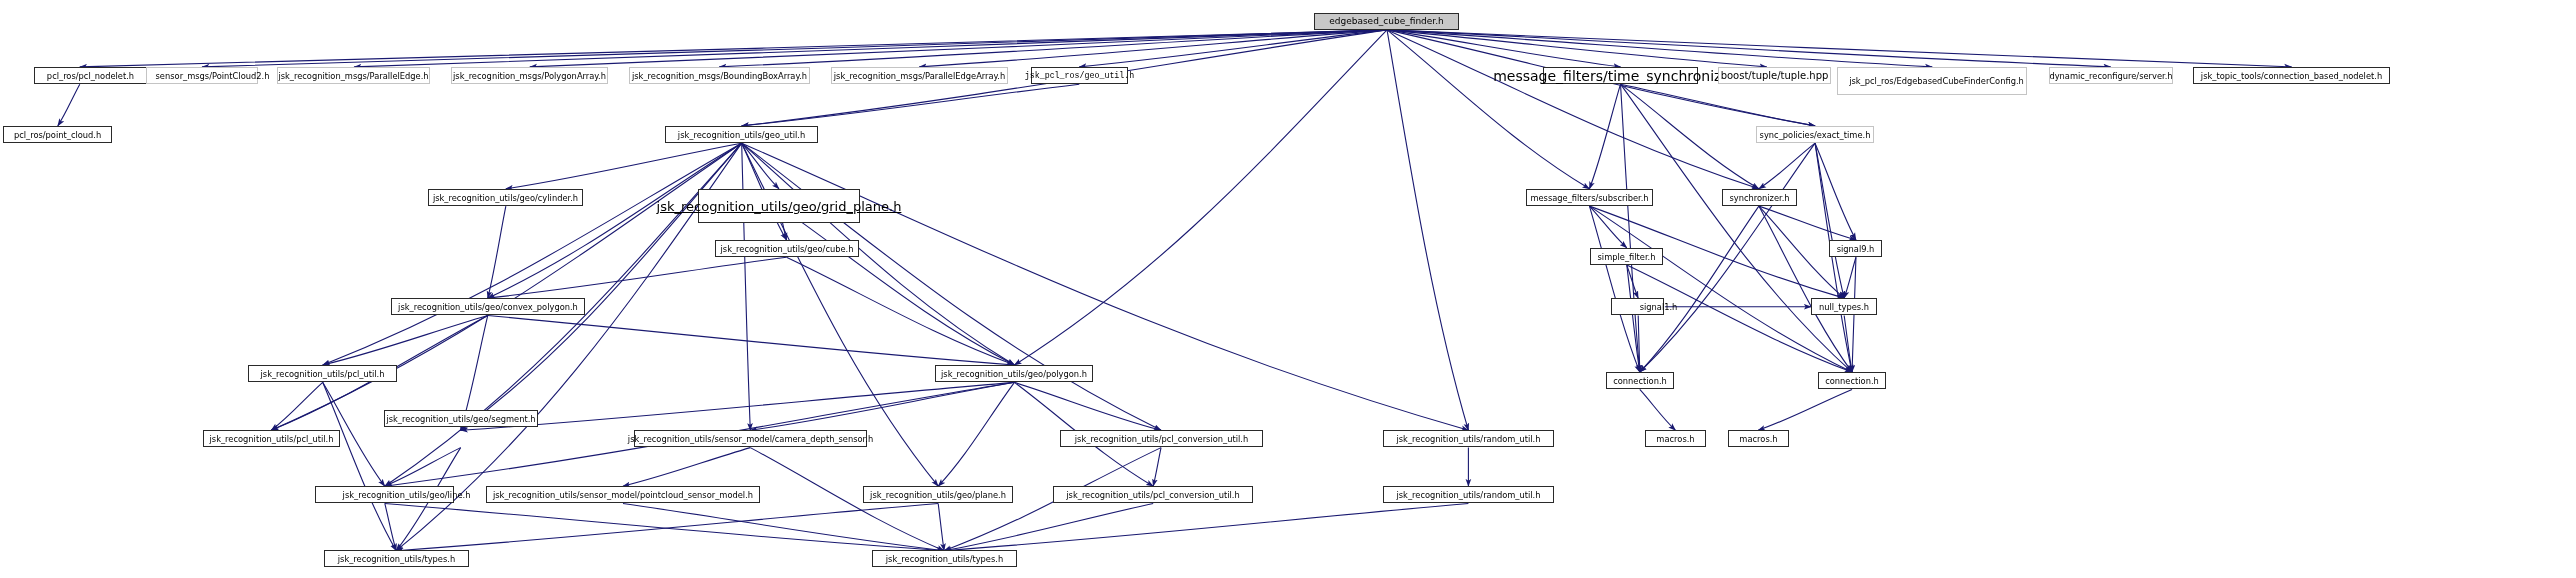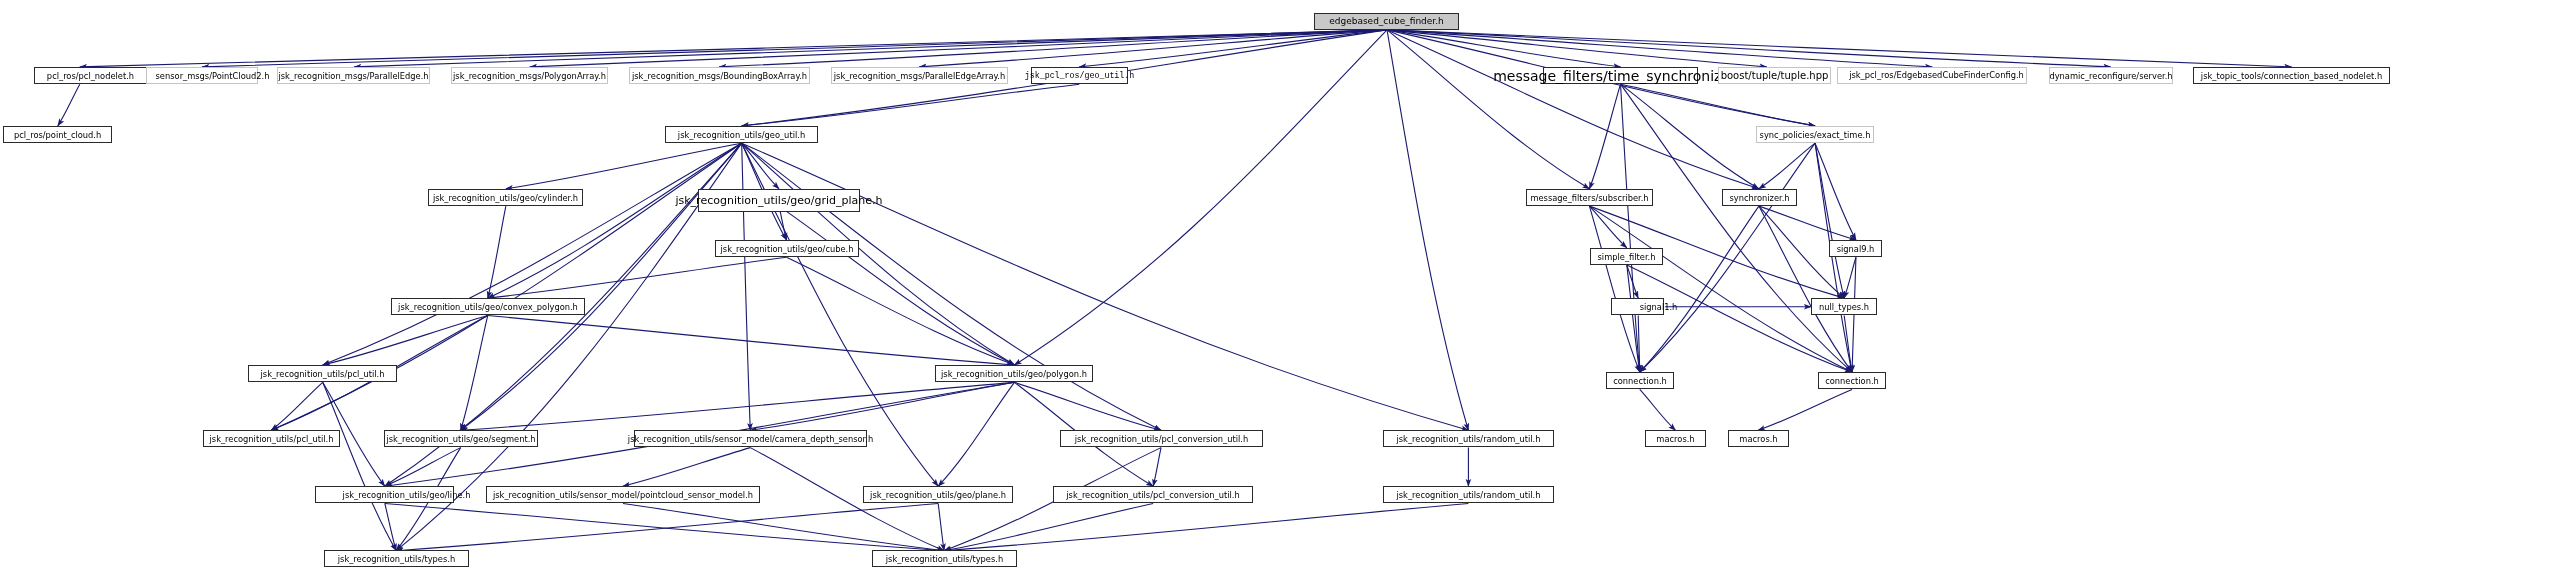--- a/index.html
+++ b/index.html
@@ -179,42 +179,42 @@
       </div>
       <div class="node strong" style="left: 1031px; top: 67px; width: 97px; height: 17.3px; font-size: 8.3px; font-family: Liberation Mono, monospace;">
         <span class="node-label">jsk_pcl_ros/geo_util.h</span>
       </div>
       <div class="node strong" style="left: 1543px; top: 67px; width: 155px; height: 17.3px; font-size: 14px;">
         <span class="node-label">message_filters/time_synchronizer.h</span>
       </div>
       <div class="node weak" style="left: 1718px; top: 67px; width: 113px; height: 17.3px; font-size: 10px;">
         <span class="node-label">boost/tuple/tuple.hpp</span>
       </div>
-      <div class="node weak" style="left: 1837px; top: 67px; width: 190px; height: 17px; font-size: 8.3px; padding-left: 9px;">
+      <div class="node weak" style="left: 1837px; top: 67px; width: 190px; height: 28px; font-size: 8.3px; padding-left: 9px;">
         <span class="node-label">jsk_pcl_ros/EdgebasedCubeFinderConfig.h</span>
       </div>
       <div class="node weak" style="left: 2049px; top: 67px; width: 124px; height: 17.3px; font-size: 8.3px;">
         <span class="node-label">dynamic_reconfigure/server.h</span>
       </div>
       <div class="node strong" style="left: 2193px; top: 67px; width: 197px; height: 17.3px; font-size: 8.3px;">
         <span class="node-label">jsk_topic_tools/connection_based_nodelet.h</span>
       </div>
       <div class="node strong" style="left: 3.1px; top: 126px; width: 109px; height: 17.3px; font-size: 8.3px;">
         <span class="node-label">pcl_ros/point_cloud.h</span>
       </div>
       <div class="node strong" style="left: 665px; top: 126px; width: 153px; height: 17.3px; font-size: 8.3px;">
         <span class="node-label">jsk_recognition_utils/geo_util.h</span>
       </div>
       <div class="node weak" style="left: 1756px; top: 126px; width: 118px; height: 17.3px; font-size: 8.3px;">
         <span class="node-label">sync_policies/exact_time.h</span>
       </div>
       <div class="node strong" style="left: 428px; top: 189px; width: 155px; height: 17.3px; font-size: 8.3px;">
         <span class="node-label">jsk_recognition_utils/geo/cylinder.h</span>
       </div>
-      <div class="node strong" style="left: 698px; top: 189px; width: 162px; height: 23px; font-size: 11px;">
+      <div class="node strong" style="left: 698px; top: 189px; width: 162px; height: 34px; font-size: 13px; text-decoration: underline;">
         <span class="node-label">jsk_recognition_utils/geo/grid_plane.h</span>
       </div>
       <div class="node strong" style="left: 1526px; top: 189px; width: 127px; height: 17.3px; font-size: 8.3px;">
         <span class="node-label">message_filters/subscriber.h</span>
       </div>
       <div class="node strong" style="left: 1722px; top: 189px; width: 75px; height: 17.3px; font-size: 8.3px;">
         <span class="node-label">synchronizer.h</span>
       </div>
       <div class="node strong" style="left: 715px; top: 240px; width: 144px; height: 17.3px; font-size: 8.3px;">
         <span class="node-label">jsk_recognition_utils/geo/cube.h</span>
@@ -242,21 +242,21 @@
       </div>
       <div class="node strong" style="left: 1606px; top: 372px; width: 68px; height: 17.3px; font-size: 8.3px;">
         <span class="node-label">connection.h</span>
       </div>
       <div class="node strong" style="left: 1818px; top: 372px; width: 68px; height: 17.3px; font-size: 8.3px;">
         <span class="node-label">connection.h</span>
       </div>
       <div class="node strong" style="left: 203px; top: 430px; width: 137px; height: 17.3px; font-size: 8.3px;">
         <span class="node-label">jsk_recognition_utils/pcl_util.h</span>
       </div>
-      <div class="node strong" style="left: 384px; top: 430px; width: 154px; height: 17.3px; font-size: 8.3px;">
+      <div class="node strong" style="left: 384px; top: 410px; width: 154px; height: 17.3px; font-size: 8.3px;">
         <span class="node-label">jsk_recognition_utils/geo/segment.h</span>
       </div>
       <div class="node strong" style="left: 634px; top: 430px; width: 233px; height: 17.3px; font-size: 8.3px;">
         <span class="node-label">jsk_recognition_utils/sensor_model/camera_depth_sensor.h</span>
       </div>
       <div class="node strong" style="left: 1060px; top: 430px; width: 203px; height: 17.3px; font-size: 8.3px;">
         <span class="node-label">jsk_recognition_utils/pcl_conversion_util.h</span>
       </div>
       <div class="node strong" style="left: 1383px; top: 430px; width: 171px; height: 17.3px; font-size: 8.3px;">
         <span class="node-label">jsk_recognition_utils/random_util.h</span>

